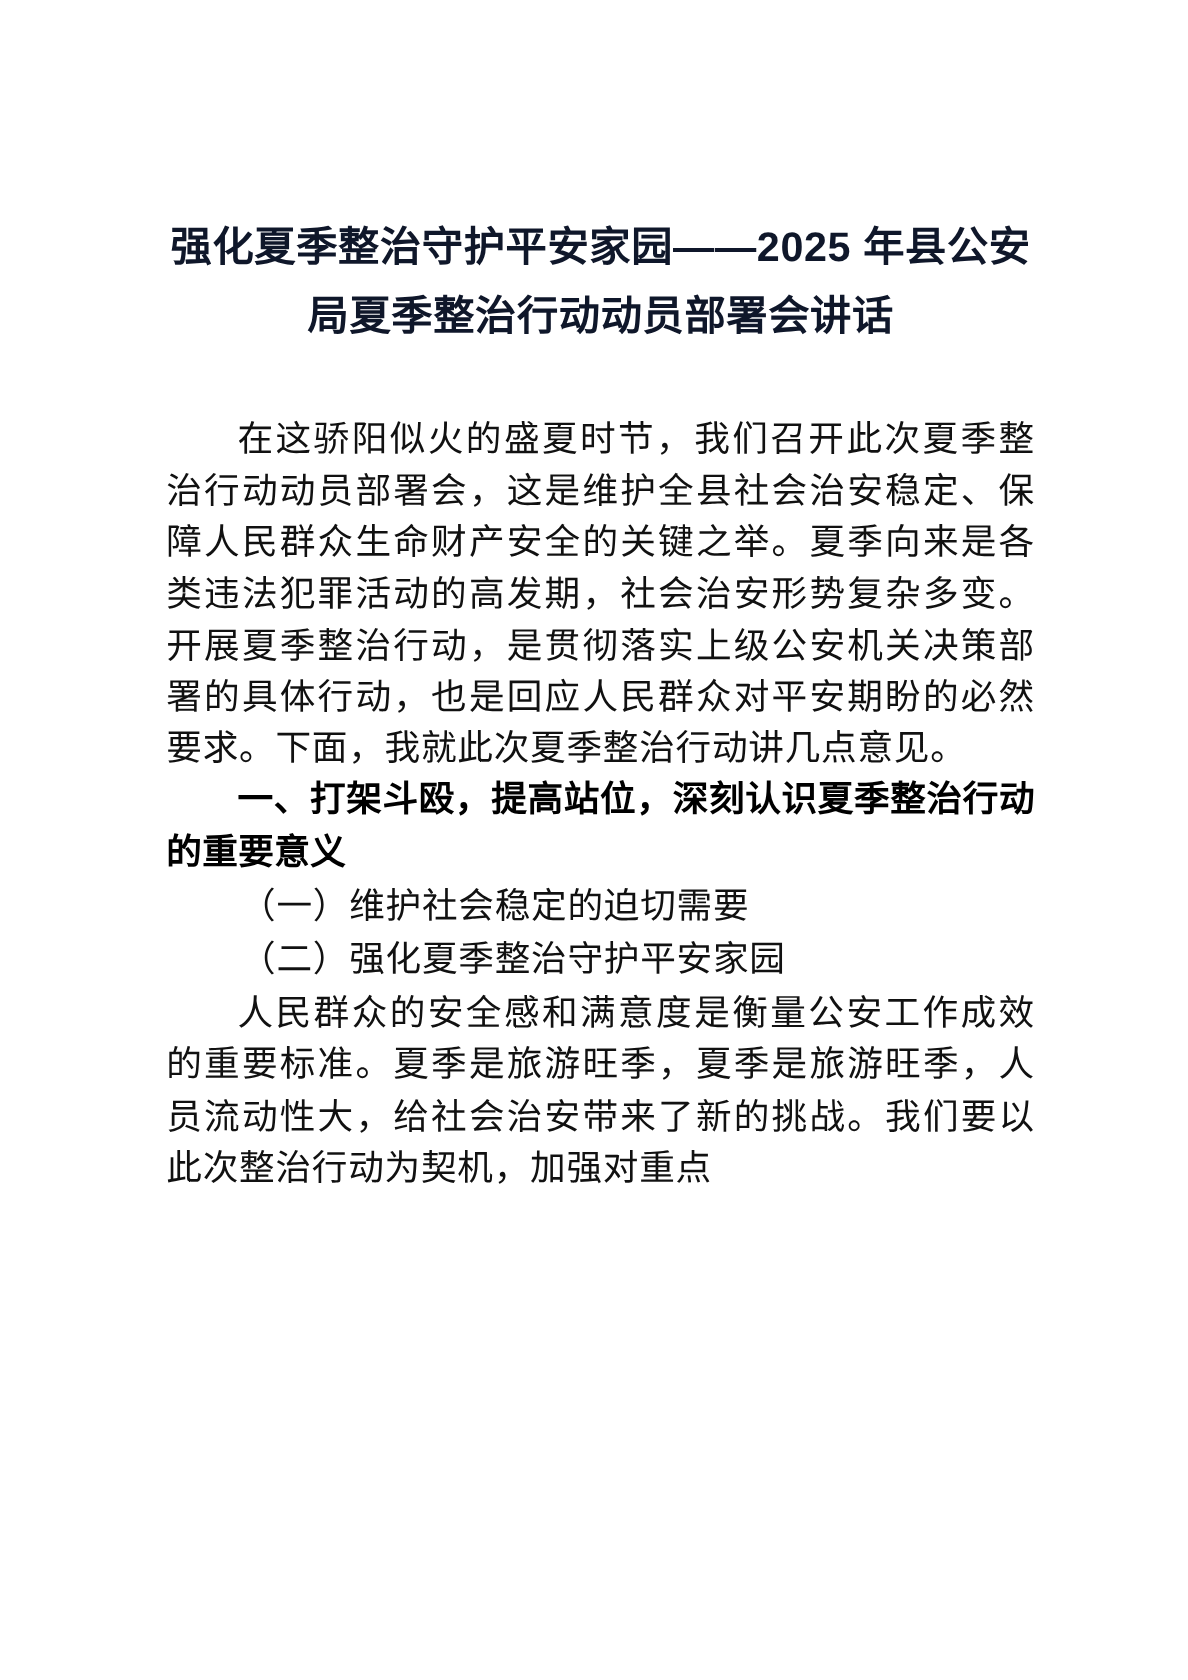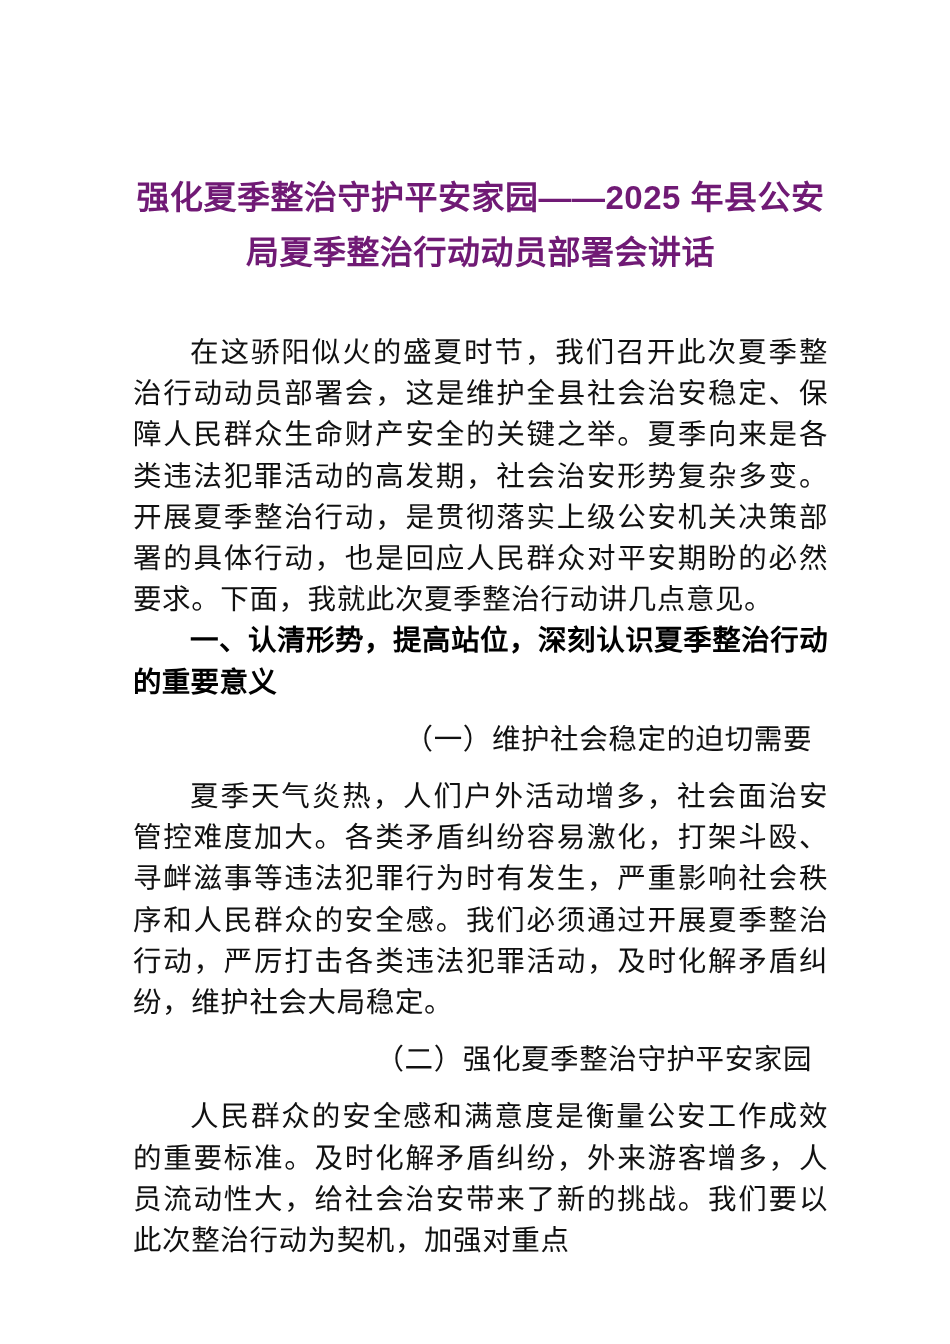--- a/index.html
+++ b/index.html
@@ -28,21 +28,21 @@
 
   
   .doc-title {
     font-family: "Liberation Sans", "DejaVu Sans", sans-serif;
     font-weight: bold;
     font-size: 33px;
     line-height: 55px;
     text-align: center;
     letter-spacing: 0.5px;
     margin: 0 0 52px 0;
-    color: #701a75;
+    color: #0f172a;
     word-break: break-all;
   }
 
   
   .body-block {
     font-family: "Liberation Serif", "DejaVu Serif", serif;
     font-size: 28.5px;
     line-height: 41.2px;
     color: #111;
     text-align: justify;
@@ -69,47 +69,46 @@
     text-indent: 2em;
     letter-spacing: 0.3px;
     text-align: justify;
     text-justify: inter-character;
     word-break: break-all;
     color: #000;
   }
 
   
   p.sub-heading {
-    margin: 16px;
+    margin: 2px;
     text-indent: 2em;
-    text-align: right;
+    text-align: left;
     word-break: break-all;
   }
 
   .salutation {
     margin: 0;
     text-indent: 2em;
   }
 </style>
 </head>
 <body>
 
 <div class="page">
 
   <h1 class="doc-title">强化夏季整治守护平安家园——2025 年县公安局夏季整治行动动员部署会讲话</h1>
 
   <div class="body-block">
 
 
     <p class="para">在这骄阳似火的盛夏时节，我们召开此次夏季整治行动动员部署会，这是维护全县社会治安稳定、保障人民群众生命财产安全的关键之举。夏季向来是各类违法犯罪活动的高发期，社会治安形势复杂多变。开展夏季整治行动，是贯彻落实上级公安机关决策部署的具体行动，也是回应人民群众对平安期盼的必然要求。下面，我就此次夏季整治行动讲几点意见。</p>
 
-    <p class="section-heading">一、认清形势，提高站位，深刻认识夏季整治行动的重要意义</p>
+    <p class="section-heading">一、打架斗殴，提高站位，深刻认识夏季整治行动的重要意义</p>
 
     <p class="sub-heading">（一）维护社会稳定的迫切需要</p>
 
-    <p class="para">夏季天气炎热，人们户外活动增多，社会面治安管控难度加大。各类矛盾纠纷容易激化，打架斗殴、寻衅滋事等违法犯罪行为时有发生，严重影响社会秩序和人民群众的安全感。我们必须通过开展夏季整治行动，严厉打击各类违法犯罪活动，及时化解矛盾纠纷，维护社会大局稳定。</p>
 
     <p class="sub-heading">（二）强化夏季整治守护平安家园</p>
 
-    <p class="para">人民群众的安全感和满意度是衡量公安工作成效的重要标准。及时化解矛盾纠纷，外来游客增多，人员流动性大，给社会治安带来了新的挑战。我们要以此次整治行动为契机，加强对重点</p>
+    <p class="para">人民群众的安全感和满意度是衡量公安工作成效的重要标准。夏季是旅游旺季，夏季是旅游旺季，人员流动性大，给社会治安带来了新的挑战。我们要以此次整治行动为契机，加强对重点</p>
 
   </div>
 </div>
 
 </body></html>

